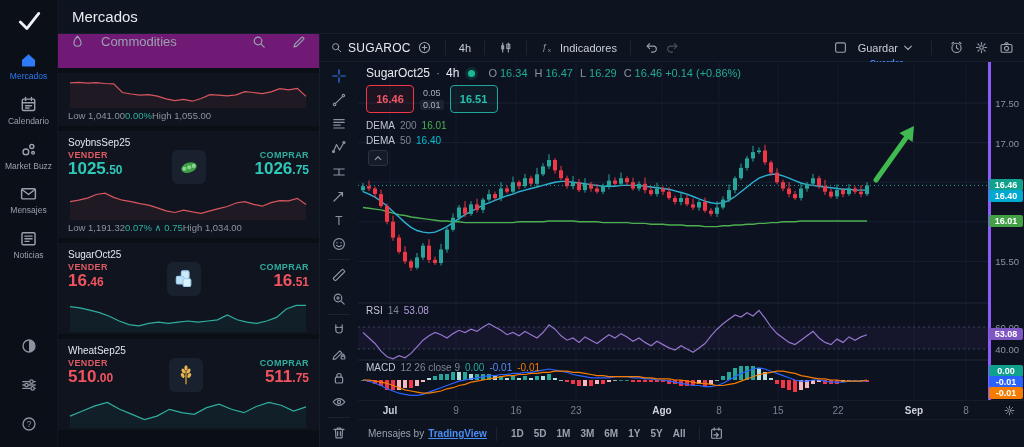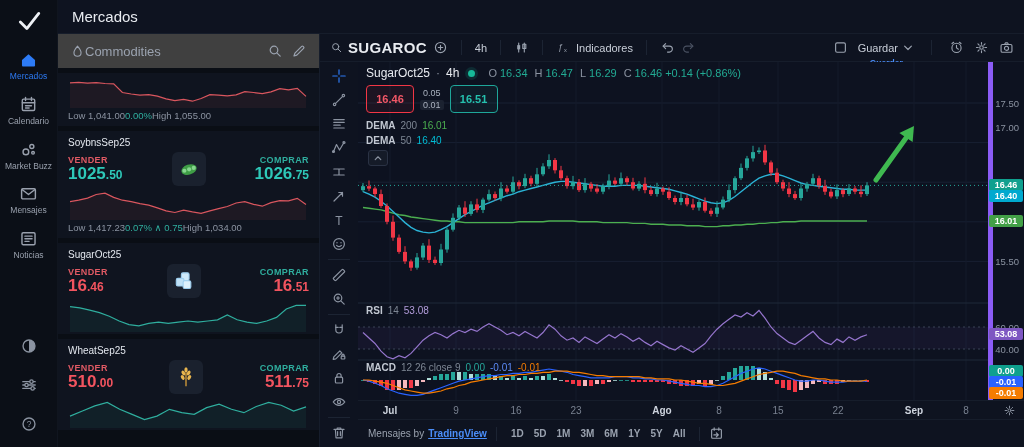--- a/index.html
+++ b/index.html
@@ -11,40 +11,40 @@
   .nav-item{display:flex;flex-direction:column;align-items:center;gap:3px;margin-bottom:13px;color:#99a0ad;cursor:pointer;width:56px;text-align:center}
   .nav-item.active{color:#2d7bf6}
   .nav-label{font-size:8.5px;line-height:1.15}
   .side-ico{margin-top:17px;color:#8b93a1;cursor:pointer}
   .spacer{flex:1}
   
   #header{left:58px;top:0;width:966px;height:34px;background:#0e1320;border-bottom:1px solid #161d2b;display:flex;align-items:center;padding-left:14px;box-sizing:border-box}
   #page-title{font-size:15px;color:#e8ebf0}
   
   #watchlist{left:58px;top:34px;width:262px;height:413px;background:#0a0e15;border-right:1px solid #161d2b;box-sizing:border-box;overflow:hidden}
-  .wl-header{height:34px;background:#404040;display:flex;align-items:center;gap:0;padding:0 12px;color:#9aa2af;margin-bottom:5px}
+  .wl-header{height:34px;background:#701a75;display:flex;align-items:flex-start;gap:16px;padding:0 12px;color:#9aa2af;margin-bottom:5px}
   .wl-header .t{font-size:13px;flex:1}
   .wl-hbtn{cursor:pointer;display:flex;align-items:center;margin-left:8px}
   .wl-card{background:#0f141f;margin-bottom:5px;padding:3px 10px 2px;box-sizing:border-box;cursor:pointer}
   .wl-title{text-align:left;font-size:10px;color:#e3e7ee;padding:3px 0 2px}
-  .wl-prices{display:flex;align-items:center;justify-content:space-between;height:38px}
+  .wl-prices{display:flex;justify-content:space-between;height:38px}
   .wl-side.right{text-align:right}
   .wl-side-label{font-size:9px;font-weight:bold;letter-spacing:.4px}
   .sell{color:#e05a64}.buy{color:#2fae9e}
   .wl-price{font-size:17px;font-weight:bold;line-height:1.05}
   .pf{font-size:12px}
   .wl-ico{width:34px;height:34px;border-radius:6px;background:#1a212e;display:flex;align-items:center;justify-content:center}
   .wl-spark{height:32px}
   .wl-foot{display:flex;font-size:9.5px;color:#8b93a1;padding:2px 0 3px}
   .wl-foot .chg{color:#2fae9e}
   
   #chart-toolbar{left:320px;top:34px;width:704px;height:28px;background:#0e1320;border-bottom:1px solid #161d2b;display:flex;align-items:center;padding:0 10px;box-sizing:border-box;color:#9aa2af}
   .tb-group{display:flex;align-items:center;gap:6px}
   .tb-sep{width:1px;height:15px;background:#1c2433;margin:0 7px}
-  .tb-sym{font-size:15px;font-weight:bold;color:#e8ebf0;letter-spacing:.3px}
+  .tb-sym{font-size:12px;font-weight:normal;color:#e8ebf0;letter-spacing:.3px}
   .tb-txt{font-size:11px;color:#c9cfd9}
   .tbtn{display:flex;align-items:center;cursor:pointer}
   .tbtn.disabled{color:#4a5262}
   .tb-right{margin-left:auto;display:flex;align-items:center;gap:10px}
   .save-wrap{position:relative;display:flex;align-items:center;gap:4px;cursor:pointer}
   .save-tip{position:absolute;top:16px;left:12px;color:#4a8df8;font-size:8.5px;font-weight:bold}
   
   #tools{left:320px;top:62px;width:38px;height:385px;background:#0e1320;display:flex;flex-direction:column;align-items:center;padding-top:2px;box-sizing:border-box}
   .tool-btn{width:26px;height:24px;display:flex;align-items:center;justify-content:center;color:#8b93a1;cursor:pointer}
   .tool-btn.active{color:#2d7bf6}
@@ -58,25 +58,25 @@
   .lg-ohlc{display:flex;gap:3px;font-size:11px}
   .lg-ohlc .k{color:#8b93a1;margin-left:4px}
   .lg-ohlc .v{color:#22ab94}
   .bidask{position:absolute;left:8px;top:23px;display:flex;align-items:center;gap:6px}
   .ba-box{width:46px;height:26px;border-radius:4px;display:flex;align-items:center;justify-content:center;font-size:11px;font-weight:bold;cursor:pointer}
   .ba-sell{border:1px solid #f23645;color:#f25767;background:rgba(242,54,69,.07)}
   .ba-buy{border:1px solid #1ea79a;color:#25c1ae;background:rgba(38,166,154,.07)}
   .ba-mid{display:flex;flex-direction:column;align-items:center;gap:2px;font-size:9px;color:#aab2bf}
   .ba-mid .lo{background:#1b2230;border-radius:2px;padding:0 3px}
   .ind-row{position:absolute;left:8px;font-size:10px;display:flex;gap:5px;align-items:center}
-  .ind-name{color:#c2c8d2;font-weight:bold}
+  .ind-name{color:#c2c8d2;font-weight:normal}
   .ind-param{color:#7d8693}
   .collapse-btn{position:absolute;left:10px;top:88px;width:18px;height:14px;border:1px solid #2a3244;border-radius:3px;background:#151b28;display:flex;align-items:center;justify-content:center;color:#8b93a1;cursor:pointer}
   
-  #price-axis{left:988px;top:62px;width:36px;height:338px;background:#0d1220;border-left:5px solid #8b5cf6;box-sizing:border-box;cursor:ns-resize}
+  #price-axis{left:988px;top:62px;width:36px;height:338px;background:#0d1220;border-left:3px solid #8b5cf6;box-sizing:border-box;cursor:ns-resize}
   .ax-tick{position:absolute;right:5px;transform:translateY(-50%);font-size:9.5px;color:#8b93a1}
   .ax-pill{position:absolute;right:1px;transform:translateY(-50%);font-size:9px;font-weight:bold;color:#fff;border-radius:2px;padding:1px 3px;min-width:28px;text-align:center}
   
   #time-axis{left:358px;top:400px;width:666px;height:19px;background:#0e1320;border-top:1px solid #161d2b;box-sizing:border-box;cursor:ew-resize}
   .tx{position:absolute;top:4px;transform:translateX(-50%);font-size:10px;color:#78808f}
   .tx.major{color:#cdd3dd;font-weight:bold}
   .tx-gear{position:absolute;right:8px;top:2px;color:#8b93a1;cursor:pointer}
   
   #bottom-bar{left:358px;top:419px;width:666px;height:28px;background:#0e1320;border-top:1px solid #161d2b;display:flex;align-items:center;padding:0 10px;box-sizing:border-box;font-size:10px;color:#9aa2af}
   .bb-sep{width:1px;height:14px;background:#1c2433;margin:0 9px}
@@ -206,21 +206,21 @@
           <div class="wl-side right">
             <div class="wl-side-label buy">COMPRAR</div>
             <div class="wl-price" style="color:#2ec8b8"><span class="pi">1026</span><span class="pf">.75</span></div>
           </div>
         </div>
         <div class="wl-spark"><svg width="240" height="32">
             <polygon points="2.0,13.6 10.7,12.2 19.5,10.1 28.2,6.5 37.0,5.1 45.7,9.4 54.4,12.2 63.2,13.6 71.9,15.7 80.7,17.1 89.4,19.9 98.1,22.8 106.9,24.5 115.6,22.1 124.4,23.9 133.1,25.3 141.9,22.8 150.6,20.6 159.3,18.5 168.1,15.0 176.8,13.6 185.6,16.4 194.3,18.2 203.0,14.6 211.8,12.6 220.5,12.9 229.3,10.3 238.0,16.4 238,32 2,32" fill="#d9565e" opacity="0.08"></polygon>
             <polyline points="2.0,13.6 10.7,12.2 19.5,10.1 28.2,6.5 37.0,5.1 45.7,9.4 54.4,12.2 63.2,13.6 71.9,15.7 80.7,17.1 89.4,19.9 98.1,22.8 106.9,24.5 115.6,22.1 124.4,23.9 133.1,25.3 141.9,22.8 150.6,20.6 159.3,18.5 168.1,15.0 176.8,13.6 185.6,16.4 194.3,18.2 203.0,14.6 211.8,12.6 220.5,12.9 229.3,10.3 238.0,16.4" fill="none" stroke="#d9565e" stroke-width="1.2"></polyline>
           </svg></div>
         <div class="wl-foot">
-          <span>Low 1,417.23</span>
+          <span>Low 1,191.32</span>
           <span class="chg">0.07% ∧ 0.75</span>
           <span>High 1,034.00</span>
         </div>
       </div>
       <div class="wl-card">
         <div class="wl-title">SugarOct25</div>
         <div class="wl-prices">
           <div class="wl-side">
             <div class="wl-side-label sell">VENDER</div>
             <div class="wl-price" style="color:#f2545f"><span class="pi">16</span><span class="pf">.46</span></div>
@@ -796,21 +796,21 @@
     <span class="ind-name">MACD</span>
     <span class="ind-param">12 26 close 9</span>
     <span style="color:#26a69a">0.00</span>
     <span style="color:#5b8af5">-0.01</span>
     <span style="color:#f57c00">-0.01</span>
   </div>
 </div>
 
 <div id="price-axis" class="abs">
     <span class="ax-tick" style="top:41.0px">17.50</span>
-    <span class="ax-tick" style="top:65px">17.00</span>
+    <span class="ax-tick" style="top:81px">17.00</span>
     <span class="ax-tick" style="top:199.4px">15.50</span>
     <span class="ax-tick" style="top:265.0px">60.00</span>
     <span class="ax-tick" style="top:287.0px">40.00</span>
     <span class="ax-pill" style="top:123.4px;background:#0fa08e">16.46</span>
     <span class="ax-pill" style="top:134.4px;background:#00a9cf">16.40</span>
     <span class="ax-pill" style="top:159.0px;background:#43a047">16.01</span>
     <span class="ax-pill" style="top:272.0px;background:#7e57c2">53.08</span>
     <span class="ax-pill" style="top:309.0px;background:#0fa08e">0.00</span>
     <span class="ax-pill" style="top:320.0px;background:#2962ff">-0.01</span>
     <span class="ax-pill" style="top:331.0px;background:#f57c00">-0.01</span>

